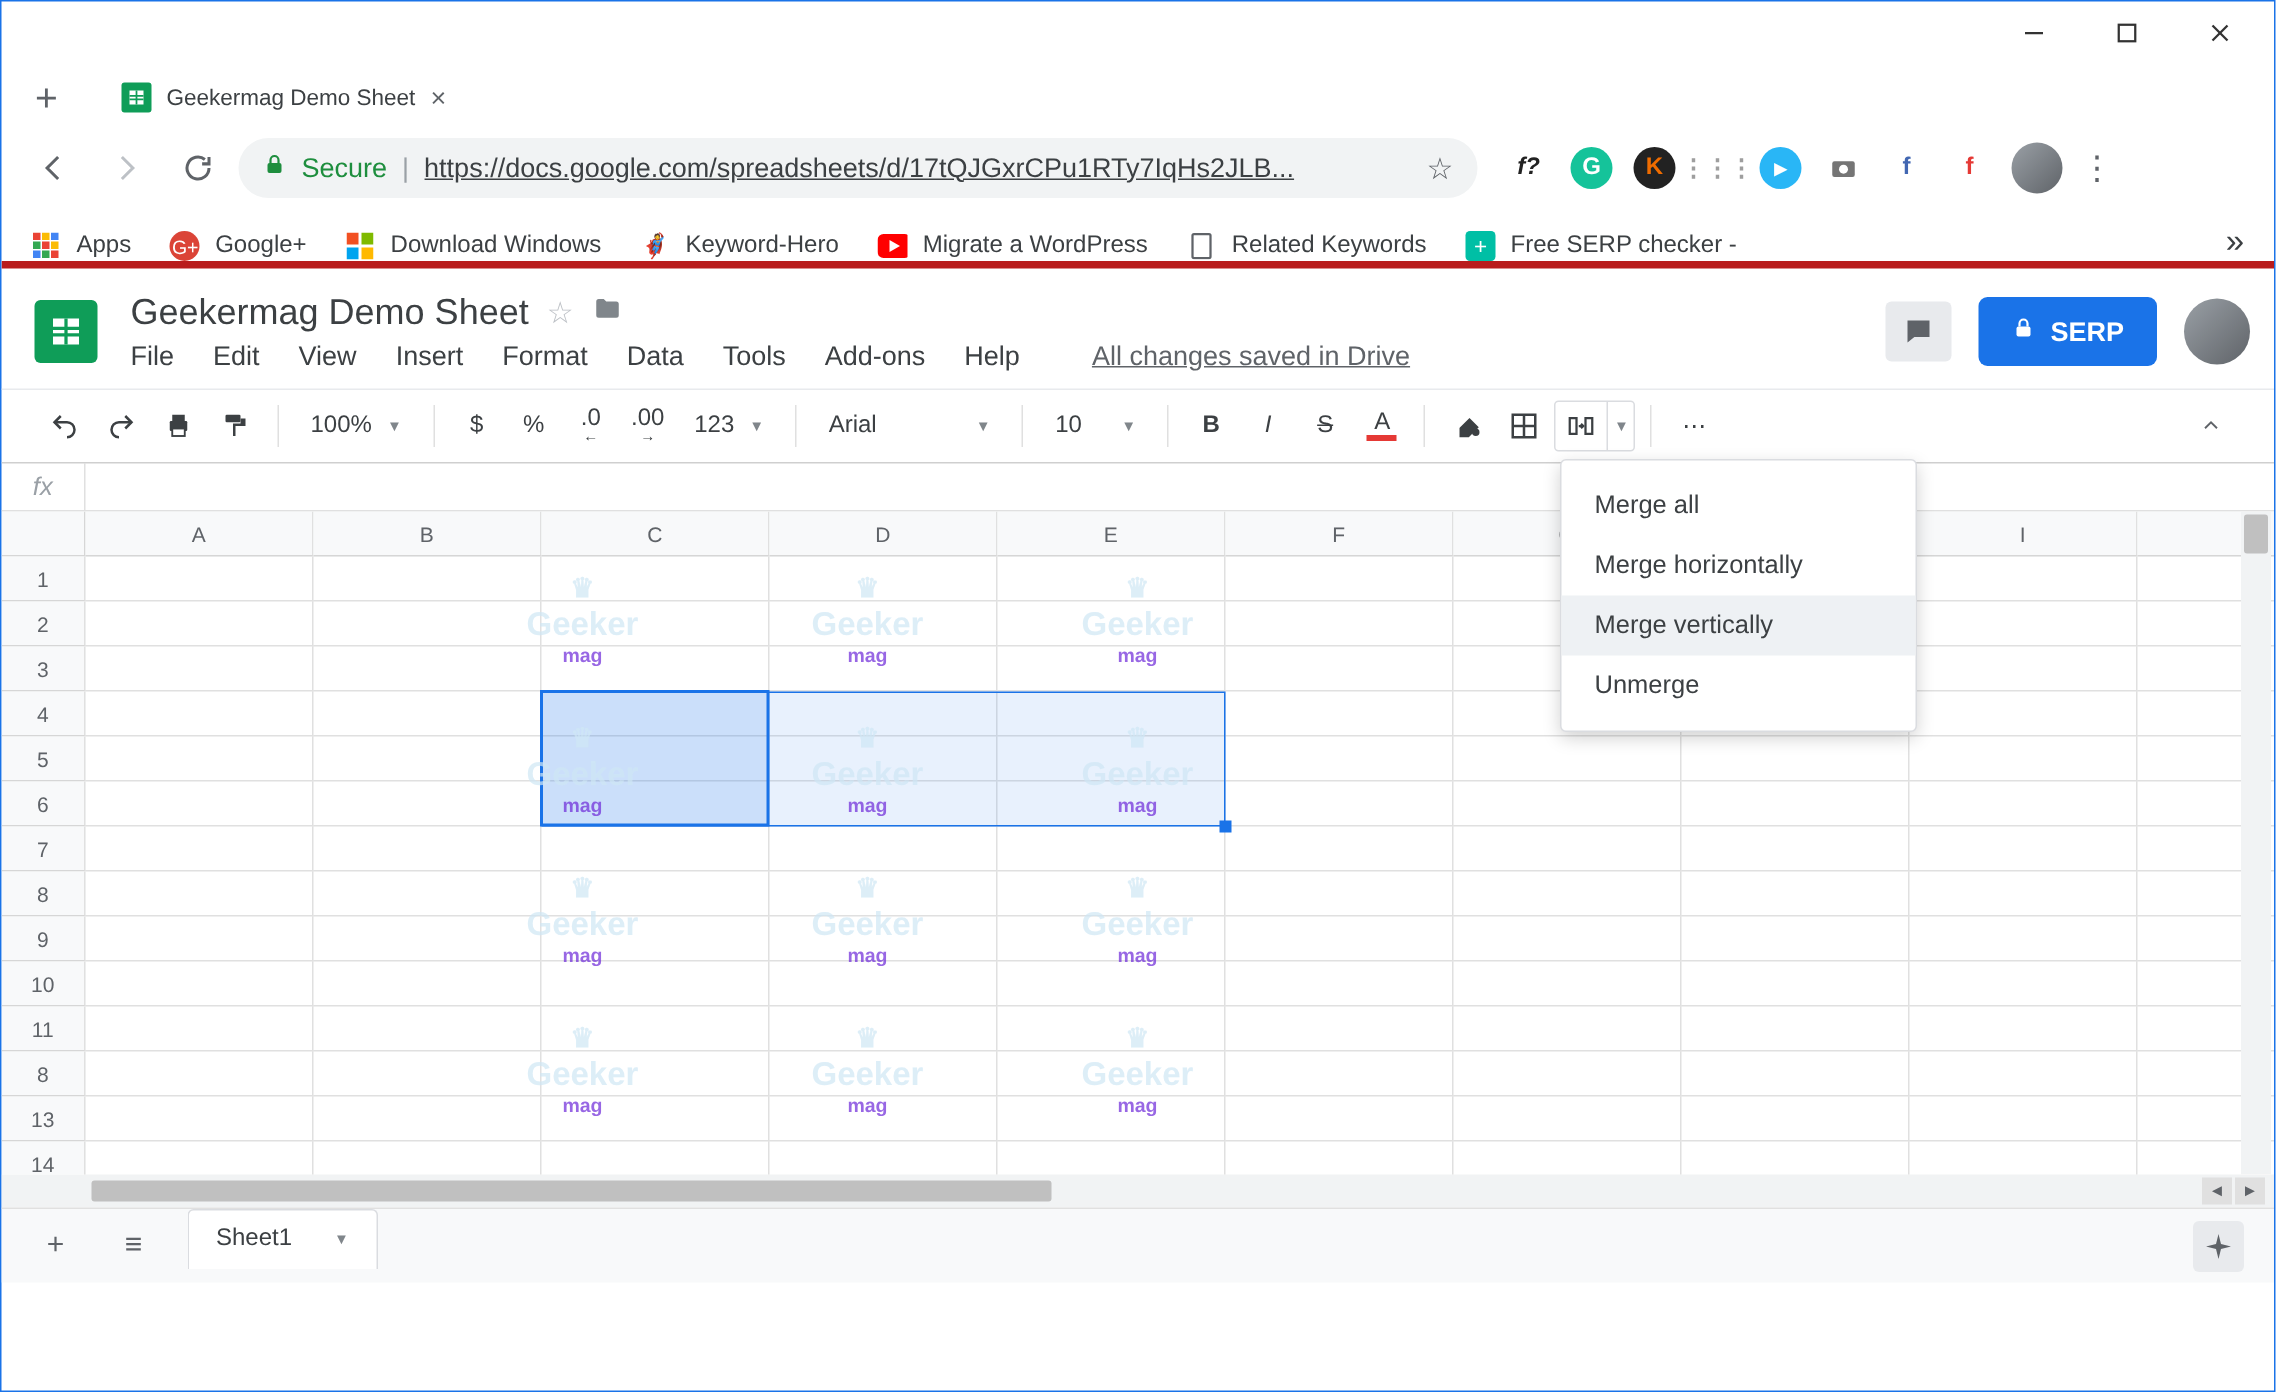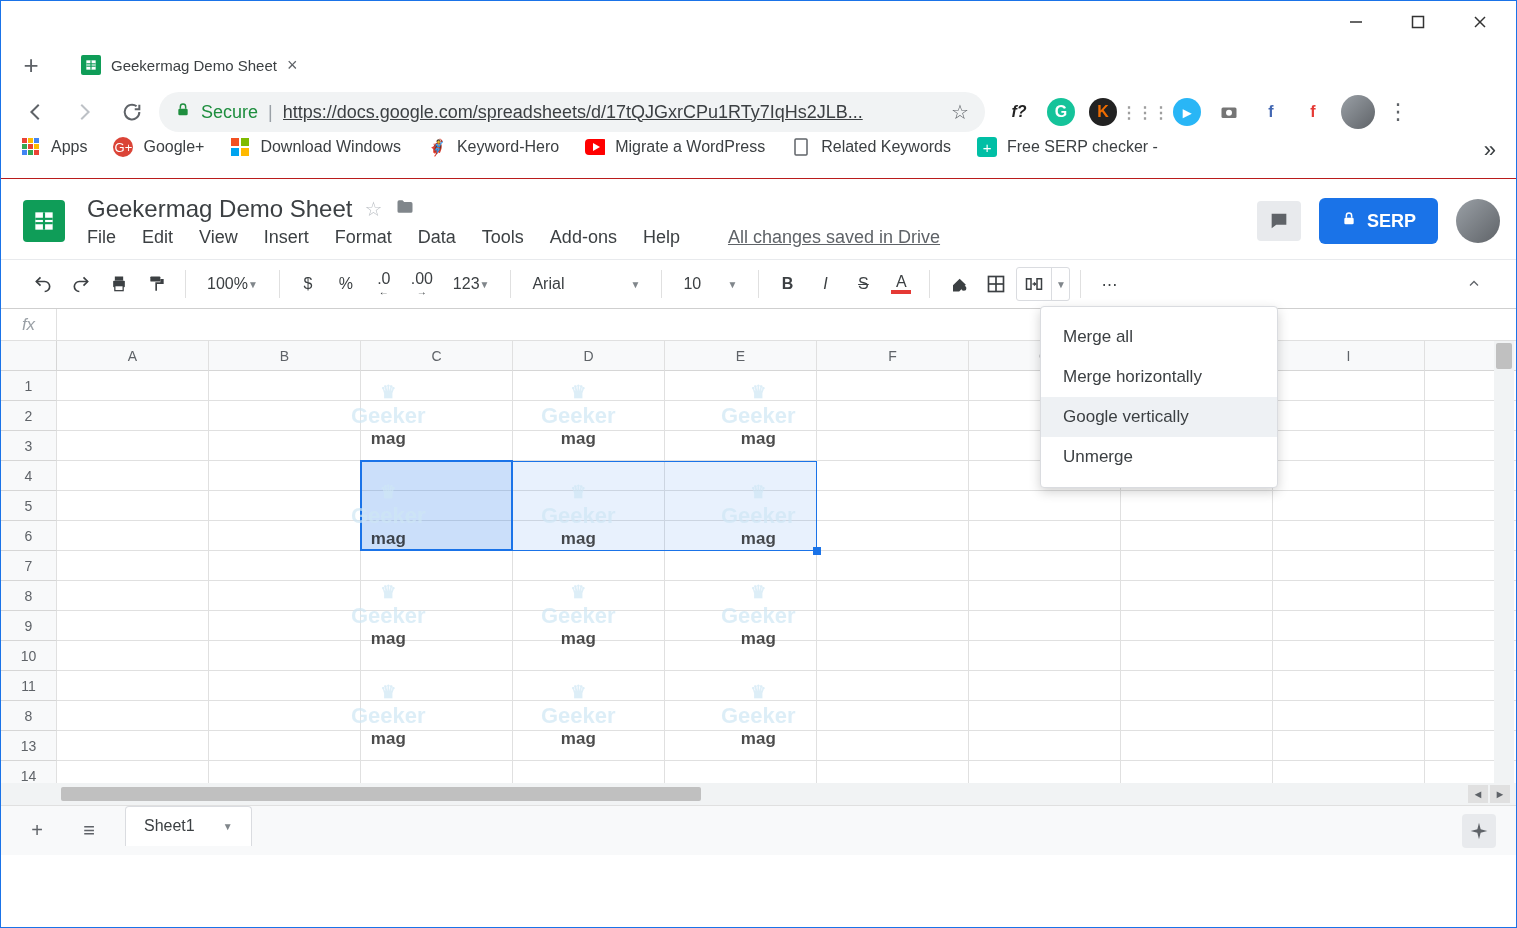--- a/index.html
+++ b/index.html
@@ -27,21 +27,21 @@
   .secure-text { color: #1e8e3e; }
   .url-sep { color: #9aa0a6; }
   .url-text { color: #3c4043; white-space: nowrap; overflow: hidden; text-overflow: ellipsis; flex: 1; text-decoration: underline; }
   .omni-star { color: #5f6368; font-size: 20px; }
   .ext-icons { display: flex; align-items: center; gap: 14px; margin-left: 14px; }
   .ext { width: 28px; height: 28px; display: flex; align-items: center; justify-content: center; border-radius: 50%; font-size: 16px; font-weight: bold; }
   .avatar-small { width: 34px; height: 34px; border-radius: 50%; background: linear-gradient(135deg,#9aa0a6,#5f6368); margin-left: 8px; }
   .chrome-menu { width: 34px; display: flex; align-items: center; justify-content: center; color: #5f6368; font-size: 22px; }
 
   
-  .bookmarks { height: 42px; display: flex; align-items: flex-start; padding: 0 20px; gap: 26px; font-size: 16px; color: #3c4043; border-bottom: 1px solid #b91c1c; }
+  .bookmarks { height: 42px; display: flex; align-items: flex-end; padding: 0 20px; gap: 26px; font-size: 16px; color: #3c4043; border-bottom: 5px solid #b91c1c; }
   .bm { display: flex; align-items: center; gap: 10px; white-space: nowrap; }
   .bm-icon { width: 20px; height: 20px; display: flex; align-items: center; justify-content: center; }
   .bm-more { margin-left: auto; font-size: 22px; }
 
   
   .sheets-header { height: 80px; display: flex; align-items: center; padding: 4px 16px 0 16px; gap: 16px; }
   .sheets-logo { width: 54px; height: 54px; display: flex; align-items: center; justify-content: center; }
   .sheets-logo-inner { width: 42px; height: 42px; background: #0f9d58; border-radius: 4px; display: flex; align-items: center; justify-content: center; }
   .doc-block { display: flex; flex-direction: column; gap: 4px; }
   .doc-title-row { display: flex; align-items: center; gap: 12px; }
@@ -52,21 +52,21 @@
   .save-status { text-decoration: underline; color: #5f6368; margin-left: 22px; }
   .header-right { margin-left: auto; display: flex; align-items: center; gap: 18px; }
   .comments-icon { width: 44px; height: 40px; background: #e8eaed; border-radius: 4px; display: flex; align-items: center; justify-content: center; color: #5f6368; }
   .share-btn { height: 46px; background: #1a73e8; color: #fff; border-radius: 6px; padding: 0 22px; display: flex; align-items: center; gap: 10px; font-size: 18px; font-weight: 600; }
   .avatar-large { width: 44px; height: 44px; border-radius: 50%; background: linear-gradient(135deg,#9aa0a6,#5f6368); }
 
   
   .toolbar { height: 50px; display: flex; align-items: center; padding: 0 24px; gap: 2px; border-top: 1px solid #e8eaed; border-bottom: 1px solid #cfcfcf; font-size: 16px; color: #3c4043; position: relative; }
   .tbtn { min-width: 36px; height: 36px; display: flex; align-items: center; justify-content: center; border-radius: 3px; padding: 0 4px; }
   .tsep { width: 1px; height: 28px; background: #e0e0e0; margin: 0 8px; }
-  .tsel { border: 1px solid transparent; padding: 0 10px; height: 34px; display: flex; align-items: center; }
+  .tsel { border: 1px solid transparent; padding: 0 10px; height: 34px; display: flex; align-items: center; gap: 10px; }
   .caret-down { font-size: 10px; color: #80868b; }
   .merge-active { border: 1px solid #dadce0; border-radius: 3px; height: 34px; display: flex; align-items: center; }
   .merge-split-l { padding: 0 6px; display: flex; align-items: center; justify-content: center; }
   .merge-split-r { width: 18px; height: 100%; border-left: 1px solid #dadce0; display: flex; align-items: center; justify-content: center; }
   .toolbar-right-arrow { margin-left: auto; }
 
   
   .merge-menu { position: absolute; top: 46px; right: 238px; width: 238px; background: #fff; border: 1px solid #dadce0; box-shadow: 0 4px 12px rgba(0,0,0,0.18); border-radius: 4px; padding: 10px 0; z-index: 50; }
   .menge-item { padding: 10px 22px; font-size: 17px; color: #3c4043; }
   .menge-item.hover { background: #eef1f4; }
@@ -82,21 +82,21 @@
   .colhdr, .rowhdr { background: #f8f9fa; border-right: 1px solid #e0e0e0; border-bottom: 1px solid #d6d6d6; display: flex; align-items: center; justify-content: center; font-size: 14px; color: #5f6368; }
   .corner { background: #f8f9fa; border-right: 1px solid #d6d6d6; border-bottom: 1px solid #d6d6d6; }
   .cell { border-right: 1px solid #e0e0e0; border-bottom: 1px solid #e0e0e0; }
   .sel-range { position: absolute; background: rgba(26,115,232,0.10); border: 1px solid #1a73e8; pointer-events: none; }
   .sel-active { position: absolute; border: 2px solid #1a73e8; background: rgba(26,115,232,0.14); pointer-events: none; }
   .sel-handle { position: absolute; width: 8px; height: 8px; background: #1a73e8; pointer-events: none; }
 
   
   .watermark { position: absolute; color: #cfe7f5; font-size: 22px; font-weight: 600; pointer-events: none; opacity: .7; display: flex; flex-direction: column; align-items: center; }
   .watermark .crown { font-size: 18px; }
-  .watermark .sub { font-size: 17px; color: #000000; }
+  .watermark .sub { font-size: 13px; color: #6d28d9; }
 
   
   .vscroll { position: absolute; right: 2px; top: 0; width: 20px; height: 100%; background: #f1f3f4; }
   .vthumb { width: 16px; margin: 2px; height: 26px; background: #c0c0c0; border-radius: 2px; }
 
   
   .hscroll { height: 22px; background: #f1f3f4; display: flex; align-items: center; }
   .hthumb { height: 14px; background: #c0c0c0; border-radius: 2px; width: 640px; margin-left: 60px; }
   .hscroll-right { margin-left: auto; display: flex; gap: 2px; padding-right: 6px; }
   .hbtn { width: 20px; height: 18px; background: #e0e0e0; display: flex; align-items: center; justify-content: center; font-size: 11px; color: #5f6368; }
@@ -397,21 +397,21 @@
   <div class="tbtn">⋯</div>
   <div class="tbtn toolbar-right-arrow">
       <svg width="18" height="12" viewBox="0 0 24 24" fill="none" stroke="#5f6368" stroke-width="2.5">
         <polyline points="4 15 12 7 20 15"></polyline>
       </svg>
     </div>
 
   <div class="merge-menu">
     <div class="menge-item">Merge all</div>
     <div class="menge-item">Merge horizontally</div>
-    <div class="menge-item hover">Google vertically</div>
+    <div class="menge-item hover">Merge vertically</div>
     <div class="menge-item">Unmerge</div>
   </div>
 </div>
 
 <div class="fx-bar">
   <div class="fx-label">fx</div>
   <div class="fx-input"></div>
 </div>
 
 <div class="grid-wrap">

